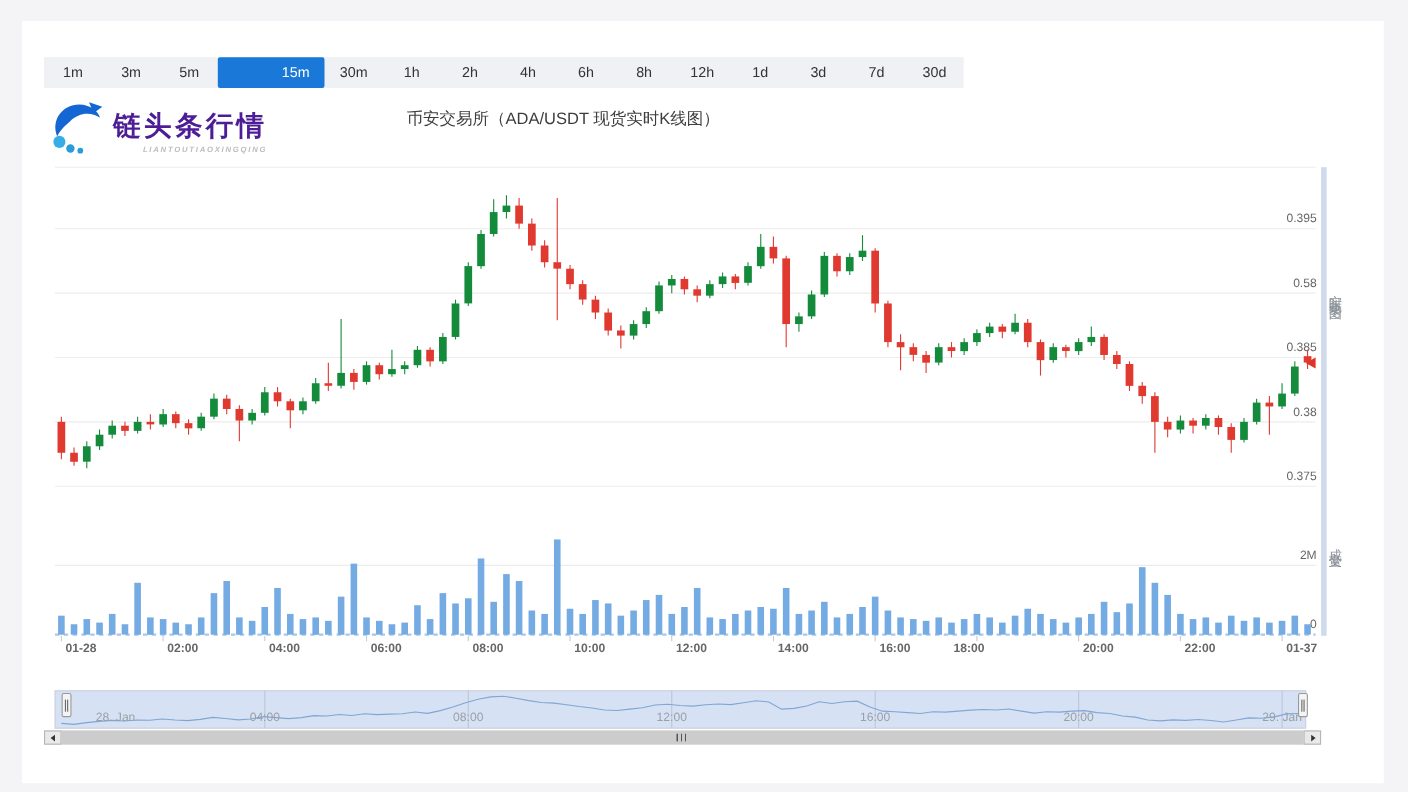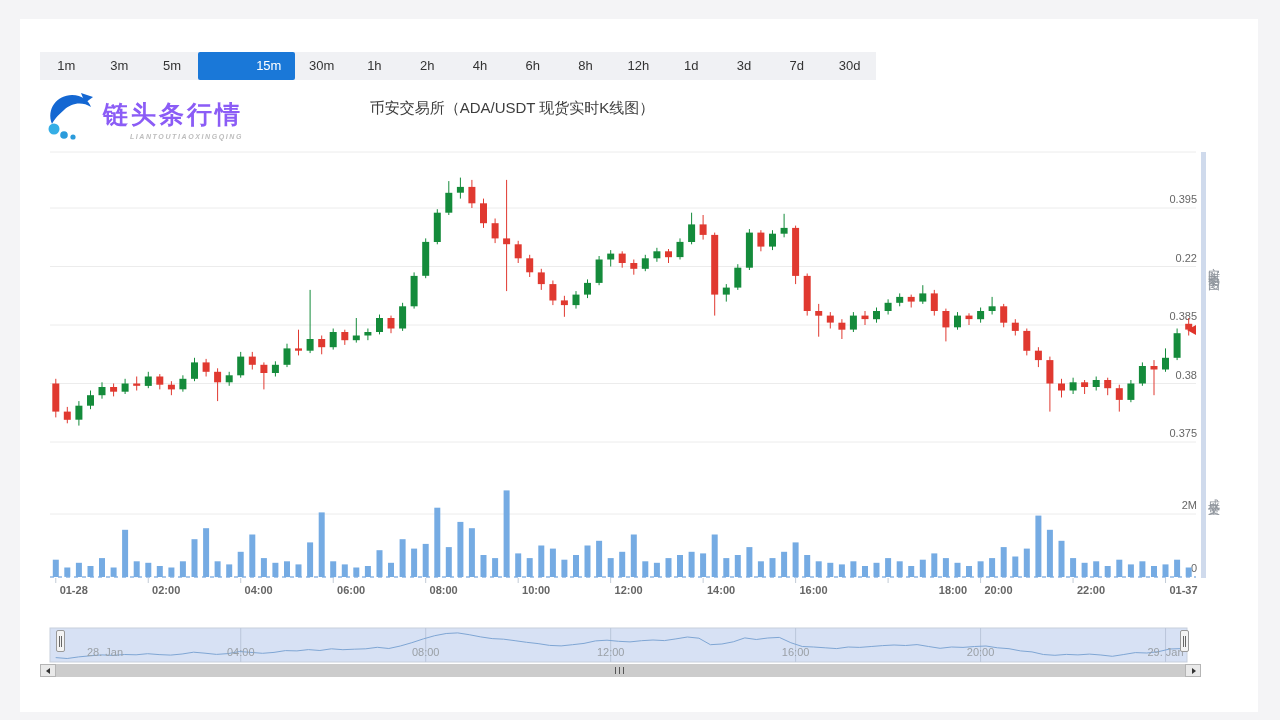--- a/index.html
+++ b/index.html
@@ -8,21 +8,21 @@
   .card { position:absolute; left:20px; top:19px; width:1238px; height:693px; background:#ffffff; }
   
   .toolbar { position:absolute; left:40px; top:52px; width:836px; height:28px;
     background:#f0f1f4; display:flex; }
   .ibtn { flex:1; text-align:center; line-height:28px; font-size:13px; color:#333;
     cursor:pointer; border-radius:2px; }
   .ibtn.sel { background:#1a78d8; color:#fff;padding-left:44px; }
   
   .logo { position:absolute; left:45px; top:90px; height:52px; display:flex; align-items:flex-start; }
   .logo-text { margin-left:6px; padding-top:8px; }
-  .logo-cn { font-size:25px; font-weight:bold; color:#8b5cf6; letter-spacing:3px; }
+  .logo-cn { font-size:25px; font-weight:bold; color:#4c1d95; letter-spacing:3px; }
   .logo-sub { font-size:7px; font-weight:bold; font-style:italic; color:#bdbdbd;
     letter-spacing:1.6px; text-align:right; margin-top:2px; }
   .title { position:absolute; left:0; top:99px; width:1024px; text-align:center;
     font-size:15px; color:#3d3d3d; }
   svg.layer { position:absolute; left:0; top:0; pointer-events:none; }
   .ylab { position:absolute; width:60px; text-align:right; font-size:11px; color:#666; }
   .xlab { position:absolute; width:64px; text-align:right; font-size:11px; color:#666; top:584px;font-weight:bold; }
   .nlab { position:absolute; width:70px; font-size:11px; color:#9aa0a6; top:646px; text-align:center; }
   .vside { position:absolute; left:1205px; writing-mode:vertical-rl; font-size:12px;
     color:#8d939b; letter-spacing:3px; }
@@ -76,38 +76,38 @@
   <div class="logo-text">
     <div class="logo-cn">链头条行情</div>
     <div class="logo-sub">LIANTOUTIAOXINGQING</div>
   </div>
 </div>
 
 <div class="title">币安交易所（ADA/USDT 现货实时K线图）</div>
 
 <div id="priceLabels">
     <div class="ylab" style="left: 1137px; top: 193px;">0.395</div>
-    <div class="ylab" style="left: 1137px; top: 251.5px;">0.22</div>
+    <div class="ylab" style="left: 1137px; top: 251.5px;">0.58</div>
     <div class="ylab" style="left: 1137px; top: 310px;">0.385</div>
     <div class="ylab" style="left: 1137px; top: 368.5px;">0.38</div>
     <div class="ylab" style="left: 1137px; top: 427px;">0.375</div>
     <div class="ylab" style="left: 1137px; top: 499px;">2M</div>
     <div class="ylab" style="left: 1137px; top: 562px;">0</div>
   </div>
 <div id="xLabels">
     <div class="xlab" style="left: 23.78px;">01-28</div>
     <div class="xlab" style="left: 116.26px;">02:00</div>
     <div class="xlab" style="left: 208.74px;">04:00</div>
     <div class="xlab" style="left: 301.22px;">06:00</div>
     <div class="xlab" style="left: 393.7px;">08:00</div>
     <div class="xlab" style="left: 486.18px;">10:00</div>
     <div class="xlab" style="left: 578.66px;">12:00</div>
     <div class="xlab" style="left: 671.14px;">14:00</div>
     <div class="xlab" style="left: 763.62px;">16:00</div>
-    <div class="xlab" style="left: 903px;">18:00</div>
+    <div class="xlab" style="left: 831px;">18:00</div>
     <div class="xlab" style="left: 948.58px;">20:00</div>
     <div class="xlab" style="left: 1041.06px;">22:00</div>
     <div class="xlab" style="left: 1133.54px;">01-37</div>
   </div>
 
 <svg class="layer" id="chartSvg" width="1280" height="720">
     <g>
       <line x1="50" x2="1196" y1="152" y2="152" stroke="#ececec"></line>
       <line x1="50" x2="1196" y1="208.0" y2="208.0" stroke="#ececec"></line>
       <line x1="50" x2="1196" y1="266.5" y2="266.5" stroke="#ececec"></line>

